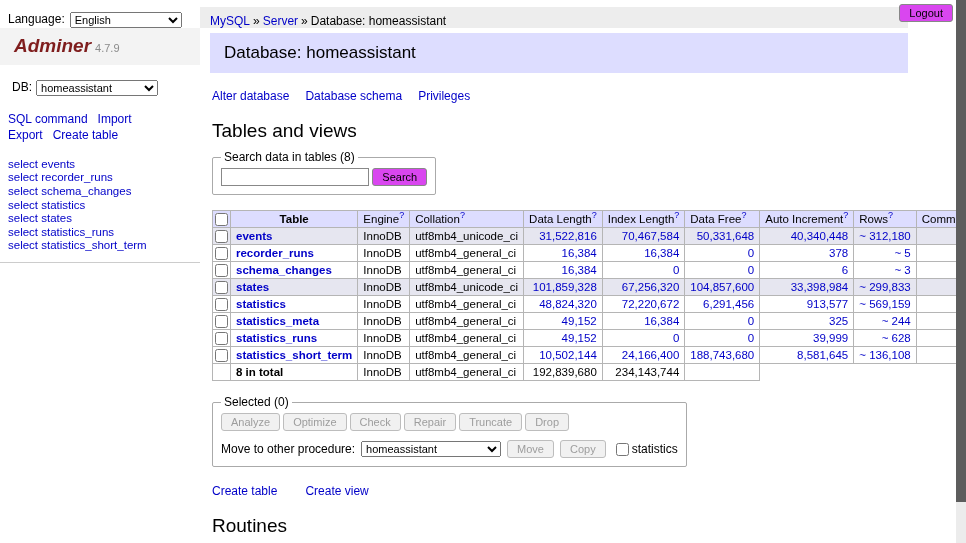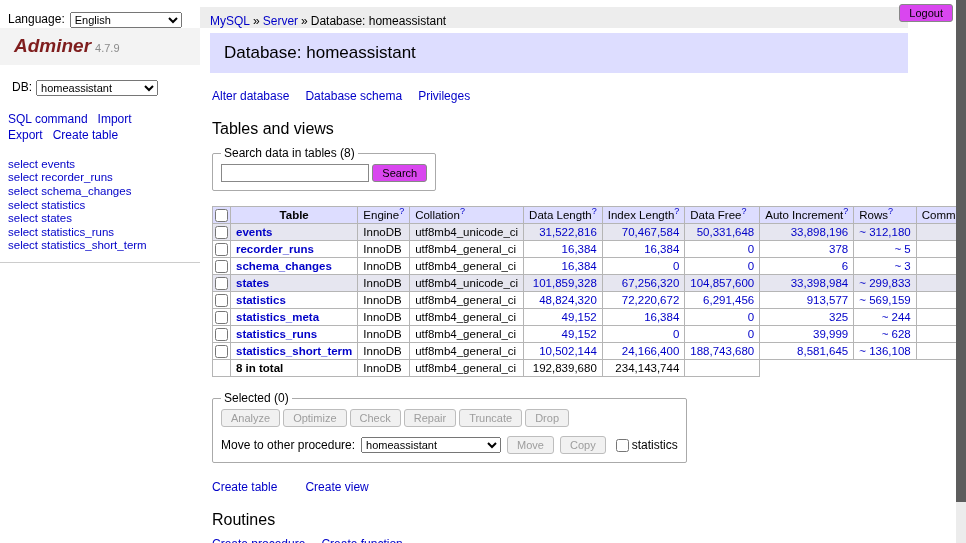--- a/index.html
+++ b/index.html
@@ -32,21 +32,21 @@
   .db-row select { width: 122px; font-size: 11px; }
   .action-links { margin: 17px 0 0; padding-left: 8px; line-height: 1.15; }
   .action-links a { margin-right: 10px; }
   .table-links { margin: 15px 0 0; padding: 0 0 9px 8px; border-bottom: 1px solid #ccc; }
   .table-links a { display: block; font-size: 11.5px; line-height: 1.1; margin-bottom: 1px; }
 
   
   .main h2 { margin: 5px 0 0; background: #ddddff; padding: 10px 14px; font-size: 17px; font-weight: normal; }
   .nav-links { margin: 16px 0 0 2px; }
   .nav-links a { margin-right: 16px; }
-  h3 { font-size: 16px; font-weight: normal; margin: 17px 0 6px 2px; }
+  h3 { font-size: 19px; font-weight: normal; margin: 17px 0 6px 2px; }
 
   fieldset { display: inline-block; border: 1px solid #aaa; border-radius: 2px; padding: 4px 8px 8px; margin: 2px 0 0 2px; }
   fieldset legend { font-size: 12px; padding: 0 3px; }
   .search-input { width: 148px; height: 18px; font-size: 11px; border: 1px solid #888; }
   button { font-size: 11px; padding: 2px 9px; background: #d946ef; border: 1px solid #878787; border-radius: 3px; color: #000; }
   button:disabled { color: #9d9d9d; background: #f1f1f1; border-color: #bdbdbd; }
 
   
   table.tables { border-collapse: collapse; margin: 15px 0 0 2px; font-size: 11.5px; }
   .tables th, .tables td { border: 1px solid #b5b5b5; padding: 2px 5px; height: 17px; white-space: nowrap; }
@@ -169,21 +169,21 @@
       <tbody>
 
           <tr class="shaded-row">
             <td class="chk"><input type="checkbox" style=""></td>
             <td><a class="tname">events</a></td>
             <td>InnoDB</td>
             <td>utf8mb4_unicode_ci</td>
             <td class="num">31,522,816</td>
             <td class="num">70,467,584</td>
             <td class="num">50,331,648</td>
-            <td class="num">33,898,196</td>
+            <td class="num">40,340,448</td>
             <td class="num">~ 312,180</td>
             <td></td>
           </tr>
 
           <tr>
             <td class="chk"><input type="checkbox" style=""></td>
             <td><a class="tname">recorder_runs</a></td>
             <td>InnoDB</td>
             <td>utf8mb4_general_ci</td>
             <td class="num">16,384</td>

